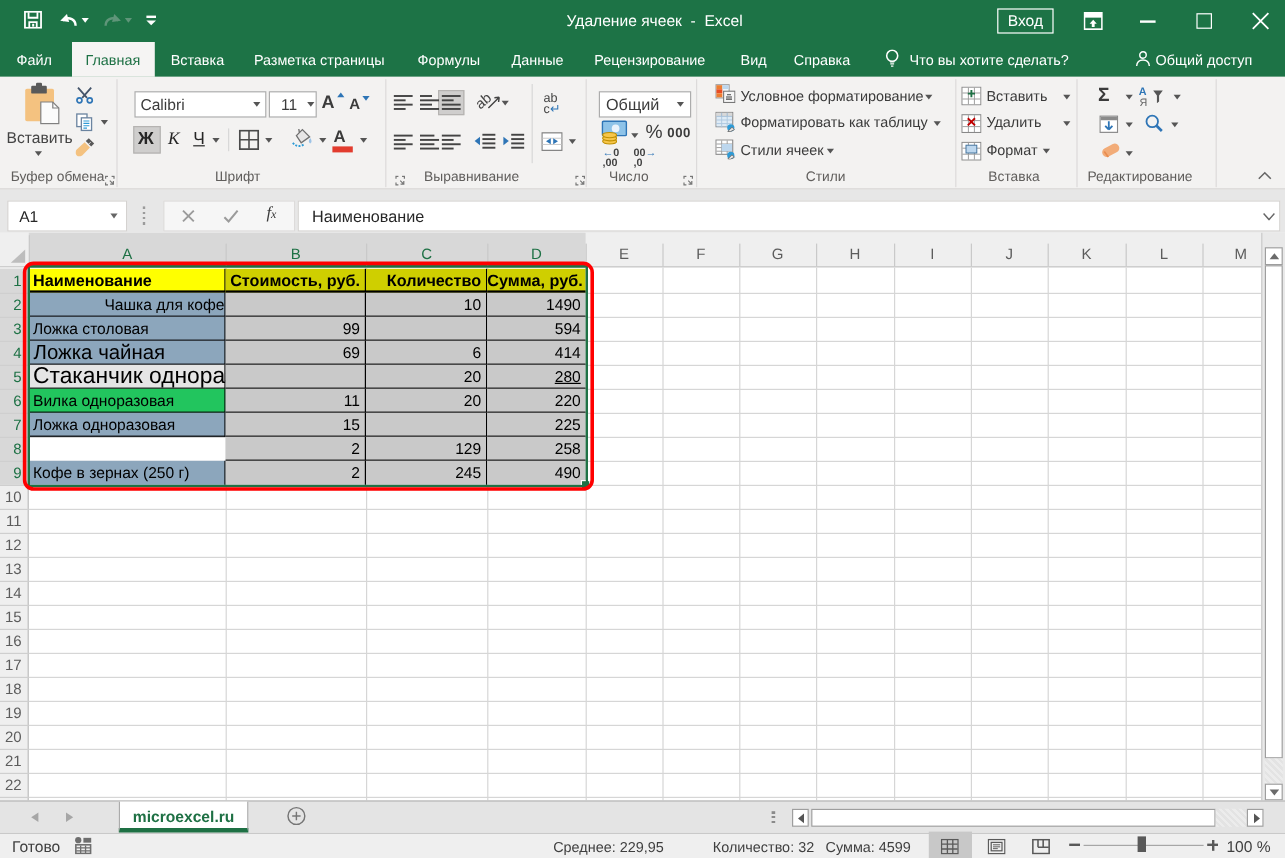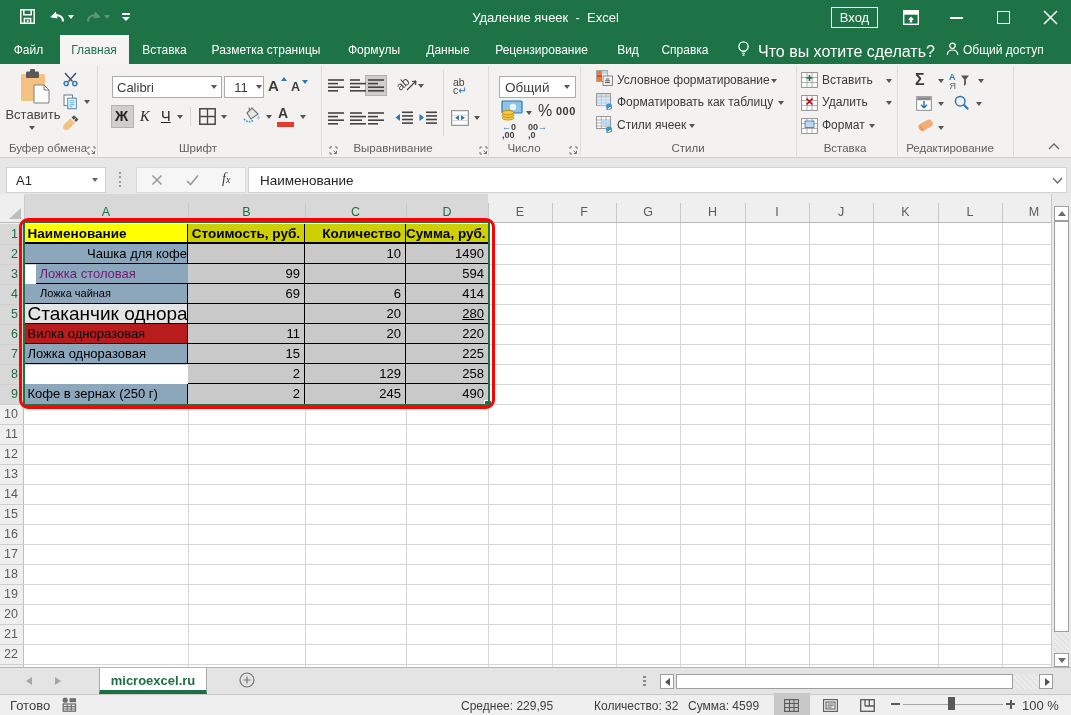--- a/index.html
+++ b/index.html
@@ -50,21 +50,21 @@
 <div class="ab tt" style="left:186px;top:43px;width:160px;text-align:center;font-size:12px;color:#fff;">Разметка страницы</div>
 <div class="ab tt" style="left:294px;top:43px;width:160px;text-align:center;font-size:12px;color:#fff;">Формулы</div>
 <div class="ab tt" style="left:368px;top:43px;width:160px;text-align:center;font-size:12px;color:#fff;">Данные</div>
 <div class="ab tt" style="left:461.5px;top:43px;width:160px;text-align:center;font-size:12px;color:#fff;">Рецензирование</div>
 <div class="ab tt" style="left:548px;top:43px;width:160px;text-align:center;font-size:12px;color:#fff;">Вид</div>
 <div class="ab tt" style="left:605px;top:43px;width:160px;text-align:center;font-size:12px;color:#fff;">Справка</div>
 <svg class="ab" style="left:737px;top:41px" width="13" height="16" viewBox="0 0 13 16">
 <circle cx="6.5" cy="5.5" r="4.6" fill="none" stroke="#fff" stroke-width="1.3"></circle>
 <path d="M4.7 10.5 h3.6 M4.9 12.3 h3.2 M5.5 14.1 h2" stroke="#fff" stroke-width="1.1" fill="none"></path>
     </svg>
-<div class="ab tt" style="left:758px;top:43px;font-size:16px;color:#fff;">Что вы хотите сделать?</div>
+<div class="ab tt" style="left:758px;top:43px;font-size:12px;color:#fff;">Что вы хотите сделать?</div>
 <svg class="ab" style="left:946px;top:42px" width="13" height="14" viewBox="0 0 13 14">
 <circle cx="6.5" cy="3.8" r="2.7" fill="none" stroke="#fff" stroke-width="1.2"></circle>
 <path d="M1.2 13 C1.5 9.5 4 8 6.5 8 C9 8 11.5 9.5 11.8 13" fill="none" stroke="#fff" stroke-width="1.2"></path>
     </svg>
 <div class="ab tt" style="left:963px;top:43px;font-size:12px;color:#fff;">Общий доступ</div>
 <div class="ab" style="left:0;top:64px;width:1071px;height:94px;background:#F3F2F1;border-bottom:1px solid #D2D0CE;"></div>
 <div class="ab" style="left:97px;top:66px;width:1px;height:90px;background:#DCDADA;"></div>
 <div class="ab" style="left:321px;top:66px;width:1px;height:90px;background:#DCDADA;"></div>
 <div class="ab" style="left:488px;top:66px;width:1px;height:90px;background:#DCDADA;"></div>
 <div class="ab" style="left:580px;top:66px;width:1px;height:90px;background:#DCDADA;"></div>
@@ -441,33 +441,33 @@
 <div class="ab tt" style="left:0;top:647px;width:18px;text-align:right;font-size:12.5px;color:#5C5C5C;">22</div>
 <div class="ab" style="left:0;top:664px;width:24px;height:1px;background:#CFCFCF;"></div>
 <div class="ab tt" style="left:24px;top:224px;width:164px;height:20px;background:#FFFF00;border-bottom:2px solid #000;border-right:1px solid #000;padding-left:3.5px;text-align:left;font-size:13px;line-height:19.5px;font-weight:bold;font-size:13.5px;color:#000;">Наименование</div>
 <div class="ab tt" style="left:188px;top:224px;width:117px;height:20px;background:#CFCF00;border-bottom:2px solid #000;border-right:1px solid #000;padding-right:4px;text-align:right;font-size:13px;line-height:19.5px;font-weight:bold;font-size:13.5px;color:#000;">Стоимость, руб.</div>
 <div class="ab tt" style="left:305px;top:224px;width:101px;height:20px;background:#CFCF00;border-bottom:2px solid #000;border-right:1px solid #000;padding-right:4px;text-align:right;font-size:13px;line-height:19.5px;font-weight:bold;font-size:13.5px;color:#000;">Количество</div>
 <div class="ab tt" style="left:406px;top:224px;width:82px;height:20px;background:#CFCF00;border-bottom:2px solid #000;padding-right:4px;text-align:right;font-size:13px;line-height:19.5px;font-weight:bold;font-size:13.5px;color:#000;">Сумма, руб.</div>
 <div class="ab tt" style="left:24px;top:244px;width:164px;height:20px;background:#8CA6BC;border-bottom:1px solid #000;border-right:1px solid #000;padding-left:3.5px;text-align:right;font-size:13px;line-height:19.5px;color:#000;">Чашка для кофе</div>
 <div class="ab tt" style="left:188px;top:244px;width:117px;height:20px;background:#C9C9C9;border-bottom:1px solid #000;border-right:1px solid #000;padding-right:4px;text-align:right;font-size:13px;line-height:19.5px;color:#000;"></div>
 <div class="ab tt" style="left:305px;top:244px;width:101px;height:20px;background:#C9C9C9;border-bottom:1px solid #000;border-right:1px solid #000;padding-right:4px;text-align:right;font-size:13px;line-height:19.5px;color:#000;">10</div>
 <div class="ab tt" style="left:406px;top:244px;width:82px;height:20px;background:#C9C9C9;border-bottom:1px solid #000;padding-right:4px;text-align:right;font-size:13px;line-height:19.5px;color:#000;">1490</div>
-<div class="ab tt" style="left:24px;top:264px;width:164px;height:20px;background:#8CA6BC;border-bottom:1px solid #000;border-right:1px solid #000;padding-left:3.5px;text-align:left;font-size:13px;line-height:19.5px;color:#701a75;margin-left:12px;">Ложка столовая</div>
+<div class="ab tt" style="left:24px;top:264px;width:164px;height:20px;background:#8CA6BC;border-bottom:1px solid #000;border-right:1px solid #000;padding-left:3.5px;text-align:left;font-size:13px;line-height:19.5px;color:#000000;">Ложка столовая</div>
 <div class="ab tt" style="left:188px;top:264px;width:117px;height:20px;background:#C9C9C9;border-bottom:1px solid #000;border-right:1px solid #000;padding-right:4px;text-align:right;font-size:13px;line-height:19.5px;color:#000;">99</div>
 <div class="ab tt" style="left:305px;top:264px;width:101px;height:20px;background:#C9C9C9;border-bottom:1px solid #000;border-right:1px solid #000;padding-right:4px;text-align:right;font-size:13px;line-height:19.5px;color:#000;"></div>
 <div class="ab tt" style="left:406px;top:264px;width:82px;height:20px;background:#C9C9C9;border-bottom:1px solid #000;padding-right:4px;text-align:right;font-size:13px;line-height:19.5px;color:#000;">594</div>
-<div class="ab tt" style="left:24px;top:284px;width:164px;height:20px;background:#8CA6BC;border-bottom:1px solid #000;border-right:1px solid #000;padding-left:16px;text-align:left;font-size:11px;line-height:19.5px;color:#000;">Ложка чайная</div>
+<div class="ab tt" style="left:24px;top:284px;width:164px;height:20px;background:#8CA6BC;border-bottom:1px solid #000;border-right:1px solid #000;padding-left:4px;text-align:left;font-size:17px;line-height:19.5px;color:#000;">Ложка чайная</div>
 <div class="ab tt" style="left:188px;top:284px;width:117px;height:20px;background:#C9C9C9;border-bottom:1px solid #000;border-right:1px solid #000;padding-right:4px;text-align:right;font-size:13px;line-height:19.5px;color:#000;">69</div>
 <div class="ab tt" style="left:305px;top:284px;width:101px;height:20px;background:#C9C9C9;border-bottom:1px solid #000;border-right:1px solid #000;padding-right:4px;text-align:right;font-size:13px;line-height:19.5px;color:#000;">6</div>
 <div class="ab tt" style="left:406px;top:284px;width:82px;height:20px;background:#C9C9C9;border-bottom:1px solid #000;padding-right:4px;text-align:right;font-size:13px;line-height:19.5px;color:#000;">414</div>
 <div class="ab tt" style="left:24px;top:304px;width:164px;height:20px;background:#e5e5e5;border-bottom:1px solid #000;border-right:1px solid #000;padding-left:3.5px;text-align:left;font-size:19px;line-height:19.5px;color:#000;">Стаканчик одноразовый</div>
 <div class="ab tt" style="left:188px;top:304px;width:117px;height:20px;background:#C9C9C9;border-bottom:1px solid #000;border-right:1px solid #000;padding-right:4px;text-align:right;font-size:13px;line-height:19.5px;color:#000;"></div>
 <div class="ab tt" style="left:305px;top:304px;width:101px;height:20px;background:#C9C9C9;border-bottom:1px solid #000;border-right:1px solid #000;padding-right:4px;text-align:right;font-size:13px;line-height:19.5px;color:#000;">20</div>
 <div class="ab tt" style="left:406px;top:304px;width:82px;height:20px;background:#C9C9C9;border-bottom:1px solid #000;padding-right:4px;text-align:right;font-size:13px;line-height:19.5px;color:#000;text-decoration:underline;">280</div>
-<div class="ab tt" style="left:24px;top:324px;width:164px;height:20px;background:#b91c1c;border-bottom:1px solid #000;border-right:1px solid #000;padding-left:3.5px;text-align:left;font-size:13px;line-height:19.5px;color:#000;">Вилка одноразовая</div>
+<div class="ab tt" style="left:24px;top:324px;width:164px;height:20px;background:#22c55e;border-bottom:1px solid #000;border-right:1px solid #000;padding-left:3.5px;text-align:left;font-size:13px;line-height:19.5px;color:#000;">Вилка одноразовая</div>
 <div class="ab tt" style="left:188px;top:324px;width:117px;height:20px;background:#C9C9C9;border-bottom:1px solid #000;border-right:1px solid #000;padding-right:4px;text-align:right;font-size:13px;line-height:19.5px;color:#000;">11</div>
 <div class="ab tt" style="left:305px;top:324px;width:101px;height:20px;background:#C9C9C9;border-bottom:1px solid #000;border-right:1px solid #000;padding-right:4px;text-align:right;font-size:13px;line-height:19.5px;color:#000;">20</div>
 <div class="ab tt" style="left:406px;top:324px;width:82px;height:20px;background:#C9C9C9;border-bottom:1px solid #000;padding-right:4px;text-align:right;font-size:13px;line-height:19.5px;color:#000;">220</div>
 <div class="ab tt" style="left:24px;top:344px;width:164px;height:20px;background:#8CA6BC;border-bottom:1px solid #000;border-right:1px solid #000;padding-left:3.5px;text-align:left;font-size:13px;line-height:19.5px;color:#000;">Ложка одноразовая</div>
 <div class="ab tt" style="left:188px;top:344px;width:117px;height:20px;background:#C9C9C9;border-bottom:1px solid #000;border-right:1px solid #000;padding-right:4px;text-align:right;font-size:13px;line-height:19.5px;color:#000;">15</div>
 <div class="ab tt" style="left:305px;top:344px;width:101px;height:20px;background:#C9C9C9;border-bottom:1px solid #000;border-right:1px solid #000;padding-right:4px;text-align:right;font-size:13px;line-height:19.5px;color:#000;"></div>
 <div class="ab tt" style="left:406px;top:344px;width:82px;height:20px;background:#C9C9C9;border-bottom:1px solid #000;padding-right:4px;text-align:right;font-size:13px;line-height:19.5px;color:#000;">225</div>
 <div class="ab tt" style="left:188px;top:364px;width:117px;height:20px;background:#C9C9C9;border-bottom:1px solid #000;border-right:1px solid #000;padding-right:4px;text-align:right;font-size:13px;line-height:19.5px;color:#000;">2</div>
 <div class="ab tt" style="left:305px;top:364px;width:101px;height:20px;background:#C9C9C9;border-bottom:1px solid #000;border-right:1px solid #000;padding-right:4px;text-align:right;font-size:13px;line-height:19.5px;color:#000;">129</div>
 <div class="ab tt" style="left:406px;top:364px;width:82px;height:20px;background:#C9C9C9;border-bottom:1px solid #000;padding-right:4px;text-align:right;font-size:13px;line-height:19.5px;color:#000;">258</div>

